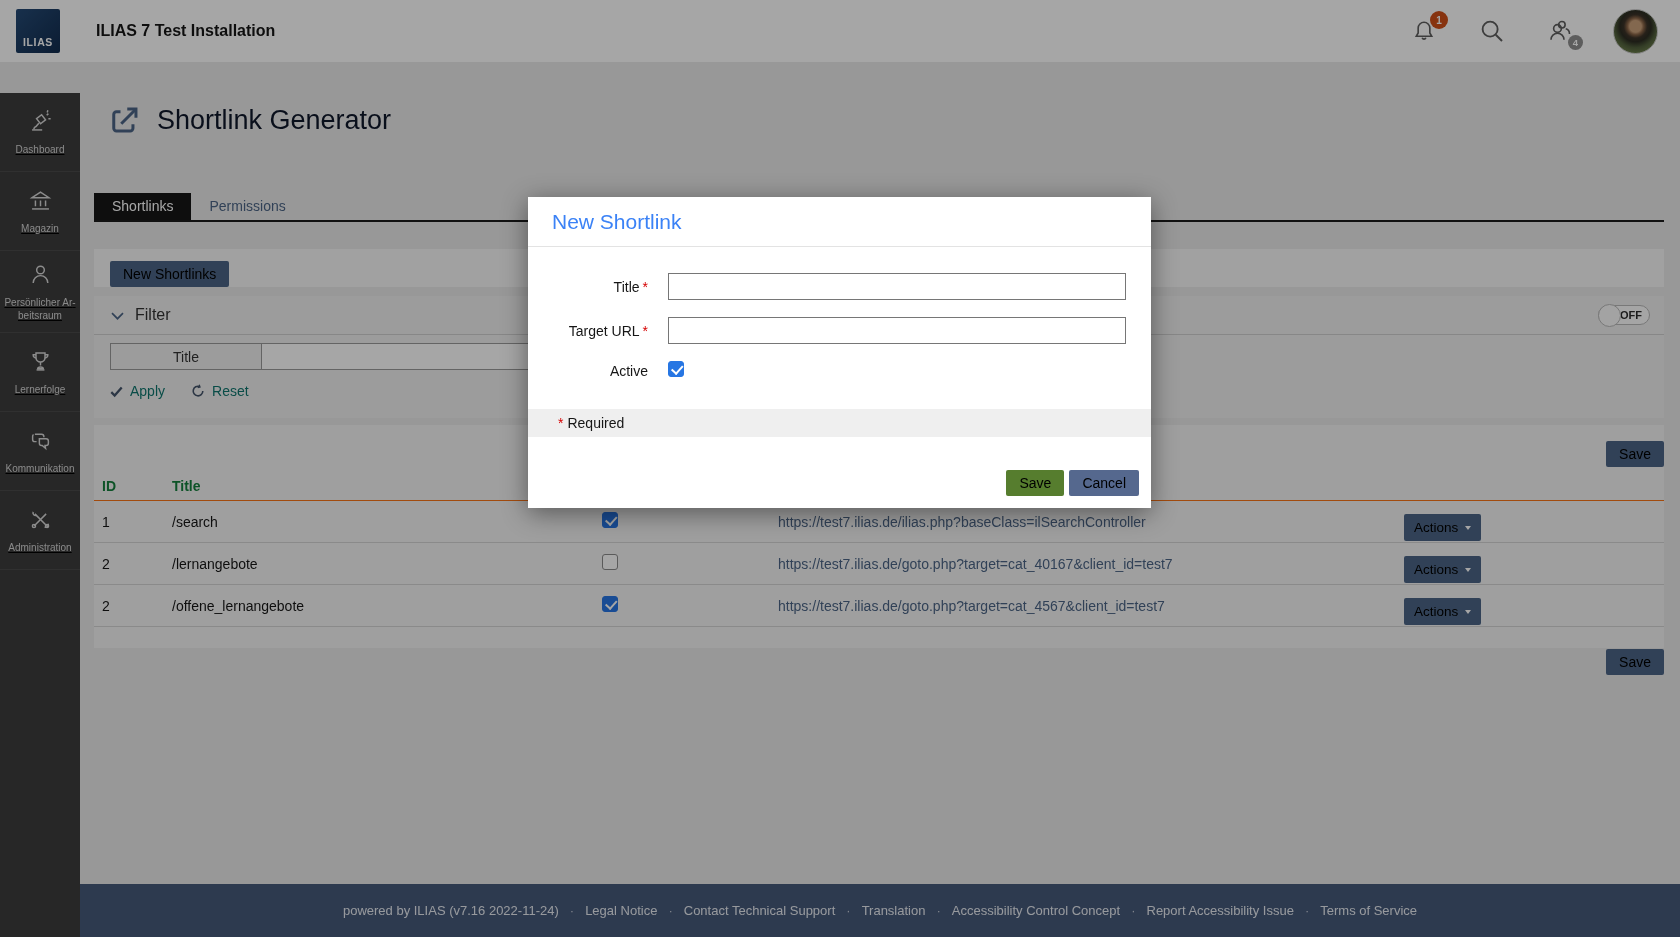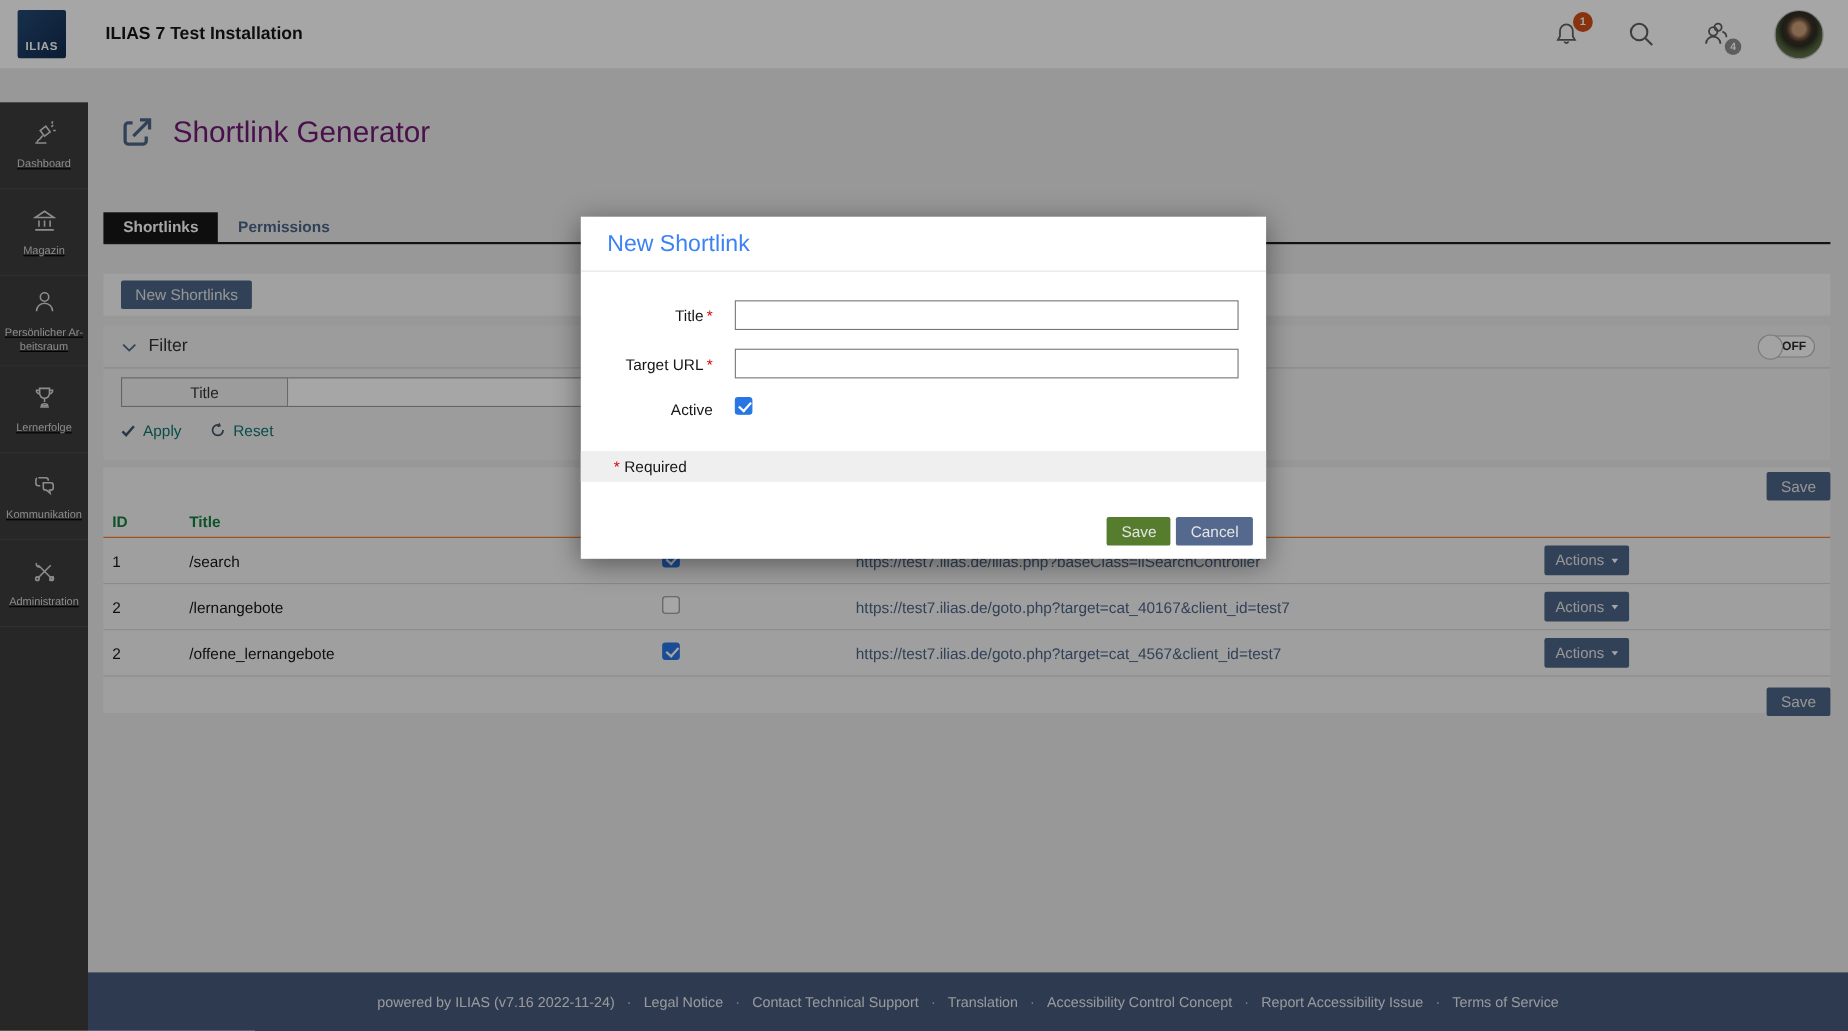--- a/index.html
+++ b/index.html
@@ -21,28 +21,28 @@
     background:radial-gradient(circle at 50% 38%, #c9a07a 0 17%, #8a6547 24%, #3c3328 34%, #2c2c22 45%, #51603c 62%, #6a7d4a 80%, #77884f 100%); }
 
   
   .sidebar { position:absolute; left:0; top:93px; width:80px; height:844px; background:#3c3c3c; z-index:10; display:flex; flex-direction:column;text-decoration:underline; }
   .side-item { min-height:79px; border-bottom:1px solid #4a4a4a; display:flex; flex-direction:column; align-items:center; justify-content:center; padding:10px 3px; cursor:pointer; }
   .side-item svg { margin-bottom:8px; }
   .side-label { font-size:10px; color:#d5d5d5; text-align:center; line-height:1.3; word-break:normal; }
 
   
   .title-block { position:absolute; left:107px; top:102px; display:flex; align-items:center; gap:14px; }
-  .page-title { font-size:27px; font-weight:500; color:#701a75; }
+  .page-title { font-size:27px; font-weight:500; color:#0f172a; }
   .tabbar { position:absolute; left:94px; top:194px; width:1570px; height:28px; border-bottom:2px solid #1d1d1d; display:flex; align-items:flex-end; }
-  .tab { font-size:14px; padding:5px 18px 6px; cursor:pointer;font-weight:bold; }
+  .tab { font-size:14px; padding:5px 18px 6px; cursor:pointer; }
   .tab.active { background:#161616; color:#fff; }
   .tab.inactive { color:#4c6586; }
 
   .toolbar { position:absolute; left:94px; top:249px; width:1570px; height:38px; background:#f7f7f7; display:flex; align-items:center; padding-left:16px; }
-  .btn { display:inline-flex; align-items:center; justify-content:center; background:#4c6586; color:#e5e5e5; font-size:14px; border:none; border-radius:2px; padding:5px 13px; height:26px; cursor:pointer; }
+  .btn { display:inline-flex; align-items:center; justify-content:center; background:#4c6586; color:#000000; font-size:14px; border:none; border-radius:2px; padding:5px 13px; height:26px; cursor:pointer;margin-top:12px; }
 
   .filterpanel { position:absolute; left:94px; top:296px; width:1570px; height:122px; background:#f0f0f0; }
   .filter-head { height:39px; display:flex; align-items:center; padding:0 14px 0 16px; border-bottom:1px solid #cfcfcf; }
   .filter-title { font-size:16px; color:#333; margin-left:10px; }
   .toggle { margin-left:auto; position:relative; width:52px; height:20px; background:#fdfdfd; border:1px solid #b9b9b9; border-radius:10px; display:flex; align-items:center; justify-content:flex-end; padding-right:7px; cursor:pointer; }
   .toggle-knob { position:absolute; left:-1px; top:-2px; width:23px; height:23px; background:#fbfbfb; border:1px solid #b9b9b9; border-radius:50%; }
   .toggle-label { font-size:11px; font-weight:bold; color:#2c2c2c; }
   .filter-row { display:flex; margin:8px 0 0 16px; }
   .filter-cell-label { width:152px; height:27px; border:1px solid #9a9a9a; display:flex; align-items:center; justify-content:center; font-size:14px; color:#333; }
   .filter-input { width:400px; height:27px; border:1px solid #9a9a9a; border-left:none; background:#fff; padding:0 8px; font-size:14px; font-family:inherit; }

